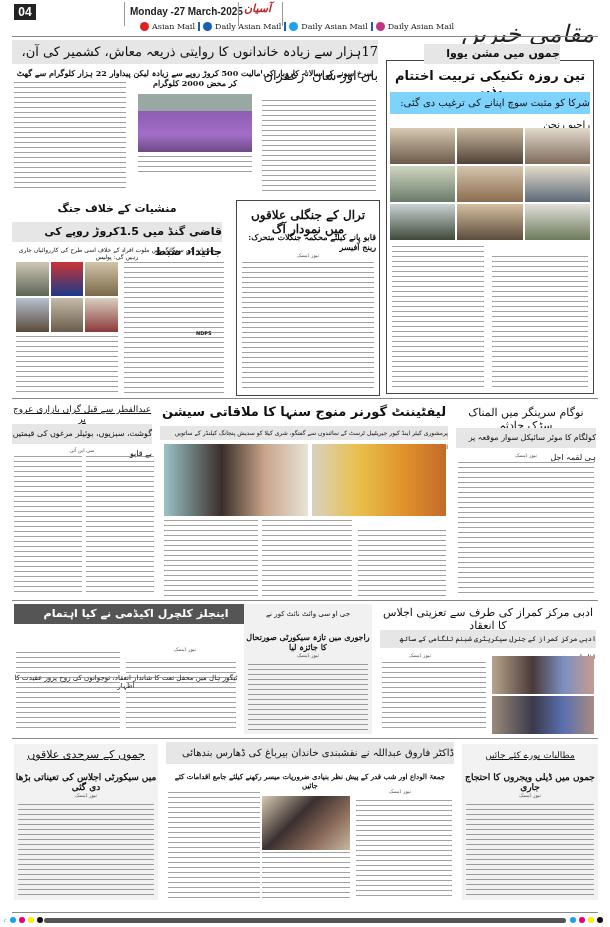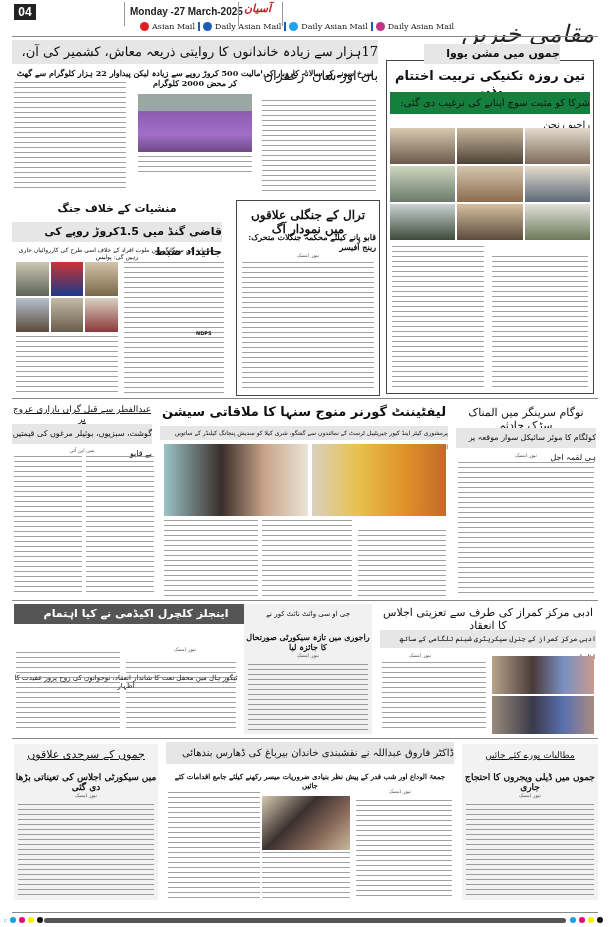--- a/index.html
+++ b/index.html
@@ -56,21 +56,21 @@
 <div class="abs head-box urdu-ser" style="left:12px;top:40px;width:366px;height:24px;font-size:13px;line-height:24px;">17ہزار سے زیادہ خاندانوں کا روایتی ذریعہ معاش، کشمیر کی آن، بان اور شان 'زعفران'</div>
 <div class="abs rtl urdu-ser" style="left:12px;top:68px;width:366px;font-size:8px;font-weight:bold;text-align:center;">سرخ سونے کے سالانہ کاروبار کی مالیت 500 کروڑ روپے سے زیادہ لیکن پیداوار 22 ہزار کلوگرام سے گھٹ کر محض 2000 کلوگرام</div>
 <div class="abs text-lines" style="left:14px;top:82px;width:112px;height:110px"></div>
 <div class="abs photo" style="left:138px;top:94px;width:114px;height:58px;background:linear-gradient(to bottom,#9aa8a4 0,#9aa8a4 30%,#8e5cb0 30%,#a26ec8 70%,#6d4a86 100%)"></div>
 <div class="abs text-lines" style="left:138px;top:156px;width:114px;height:16px"></div>
 <div class="abs text-lines" style="left:262px;top:100px;width:114px;height:92px"></div>
 
 <div class="abs bordered" style="left:386px;top:60px;width:208px;height:334px;"></div>
 <div class="abs head-box urdu-bold" style="left:424px;top:44px;width:136px;height:20px;font-size:11px;line-height:20px;">جموں میں مشن یووا</div>
 <div class="abs rtl urdu-bold" style="left:390px;top:68px;width:200px;font-size:13px;text-align:center;">تین روزہ تکنیکی تربیت اختتام پذیر</div>
-<div class="abs head-box urdu-ser" style="left:390px;top:92px;width:200px;height:22px;font-size:10px;line-height:22px;background:#15803d">شرکا کو مثبت سوچ اپنانے کی ترغیب دی گئی: راجیو رنجن</div>
+<div class="abs head-box urdu-ser" style="left:390px;top:92px;width:200px;height:22px;font-size:10px;line-height:22px;background:#7dd3fc">شرکا کو مثبت سوچ اپنانے کی ترغیب دی گئی: راجیو رنجن</div>
 <div class="abs" style="left:390px;top:128px;width:200px;height:112px;display:grid;grid-template-columns:1fr 1fr 1fr;grid-template-rows:1fr 1fr 1fr;gap:2px;">
   <div class="photo" style="background:linear-gradient(#d8c9b2,#6b5a4a)"></div>
   <div class="photo" style="background:linear-gradient(#c8b89e,#504238)"></div>
   <div class="photo" style="background:linear-gradient(#e2dacd,#7f6c5b)"></div>
   <div class="photo" style="background:linear-gradient(#cfd6c0,#6a7b6a)"></div>
   <div class="photo" style="background:linear-gradient(#d6c6ad,#8b6c4f)"></div>
   <div class="photo" style="background:linear-gradient(#e5dccb,#5d6a7a)"></div>
   <div class="photo" style="background:linear-gradient(#c9d2d2,#3e4a3a)"></div>
   <div class="photo" style="background:linear-gradient(#d5bfa0,#5c4c3c)"></div>
   <div class="photo" style="background:linear-gradient(#e0e0da,#6d7a5a)"></div>

